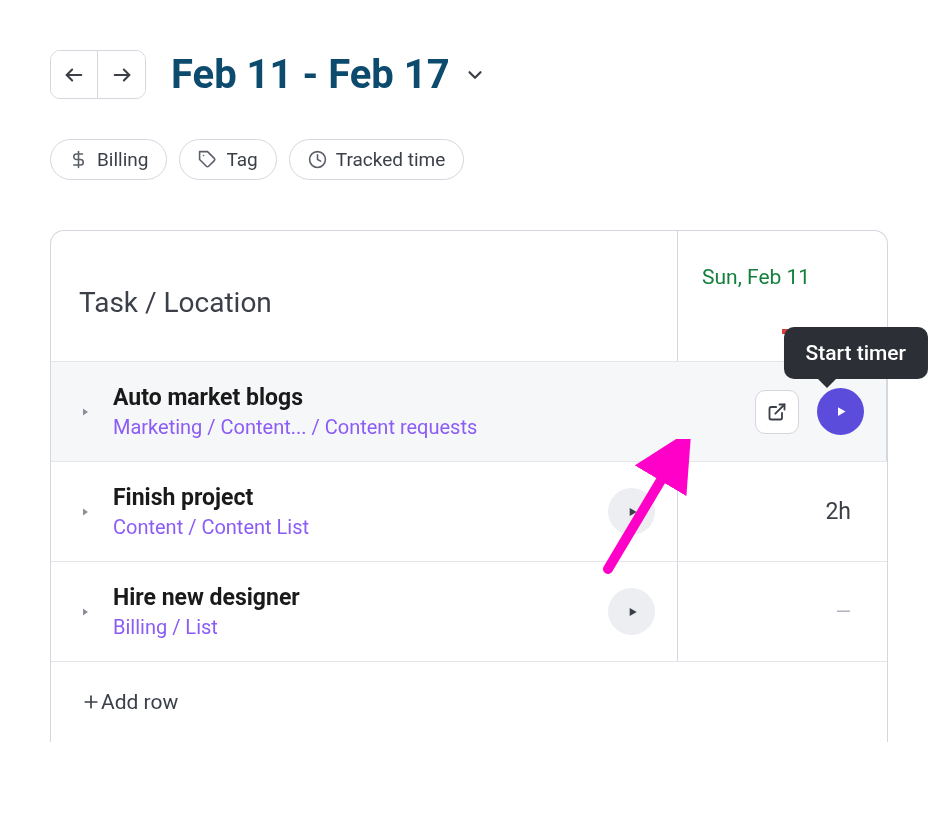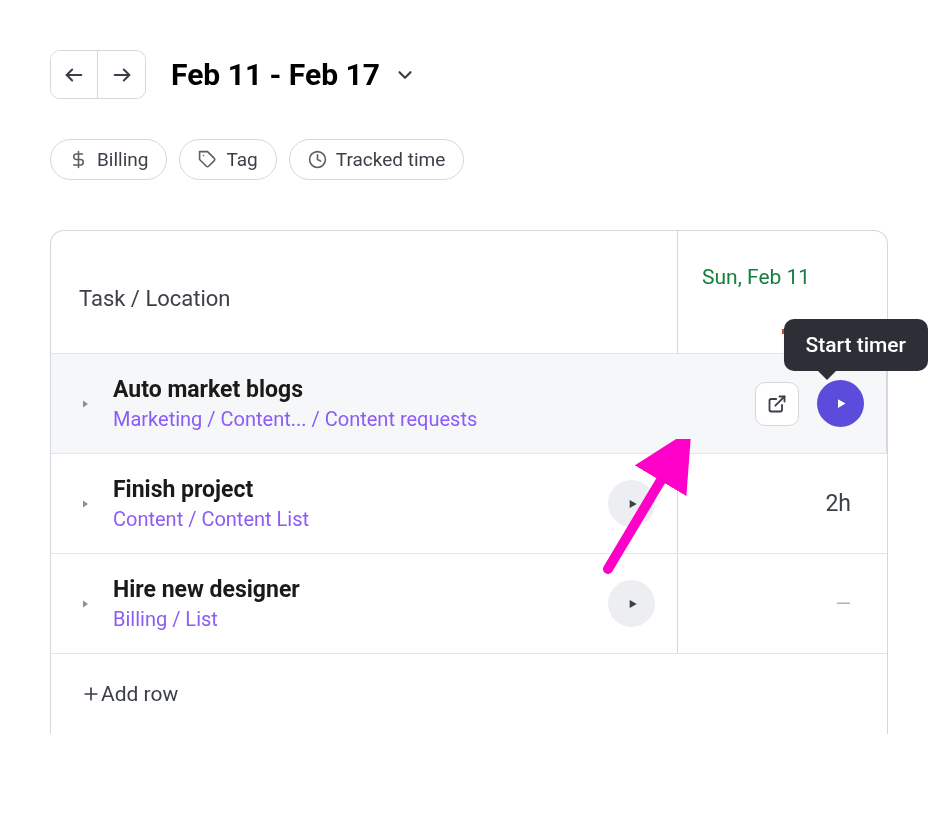--- a/index.html
+++ b/index.html
@@ -35,23 +35,23 @@
       cursor: pointer;
     }
     .arrow-btn:first-child { border-right: 1px solid #d5d7de; }
     .date-range {
       display: flex;
       align-items: center;
       gap: 14px;
       cursor: pointer;
     }
     .date-range-text {
-      font-size: 30px;
+      font-size: 40px;
       font-weight: 700;
-      color: #000000;
+      color: #0c4a6e;
     }
 
     
     .chips {
       display: flex;
       gap: 12px;
       margin-bottom: 50px;
     }
     .chip {
       display: flex;
@@ -73,21 +73,21 @@
       overflow: visible;
       position: relative;
     }
     .thead {
       display: flex;
       position: relative;
     }
     .th-task {
       flex: 1;
       padding: 55px 28px 42px;
-      font-size: 22px;
+      font-size: 28px;
       color: #3b3f48;
       font-weight: 400;
       border-right: 1px solid #d5d7de;
     }
     .th-day {
       width: 209px;
       padding: 34px 24px 0;
       font-size: 21px;
       color: #15803d;
       font-weight: 400;

